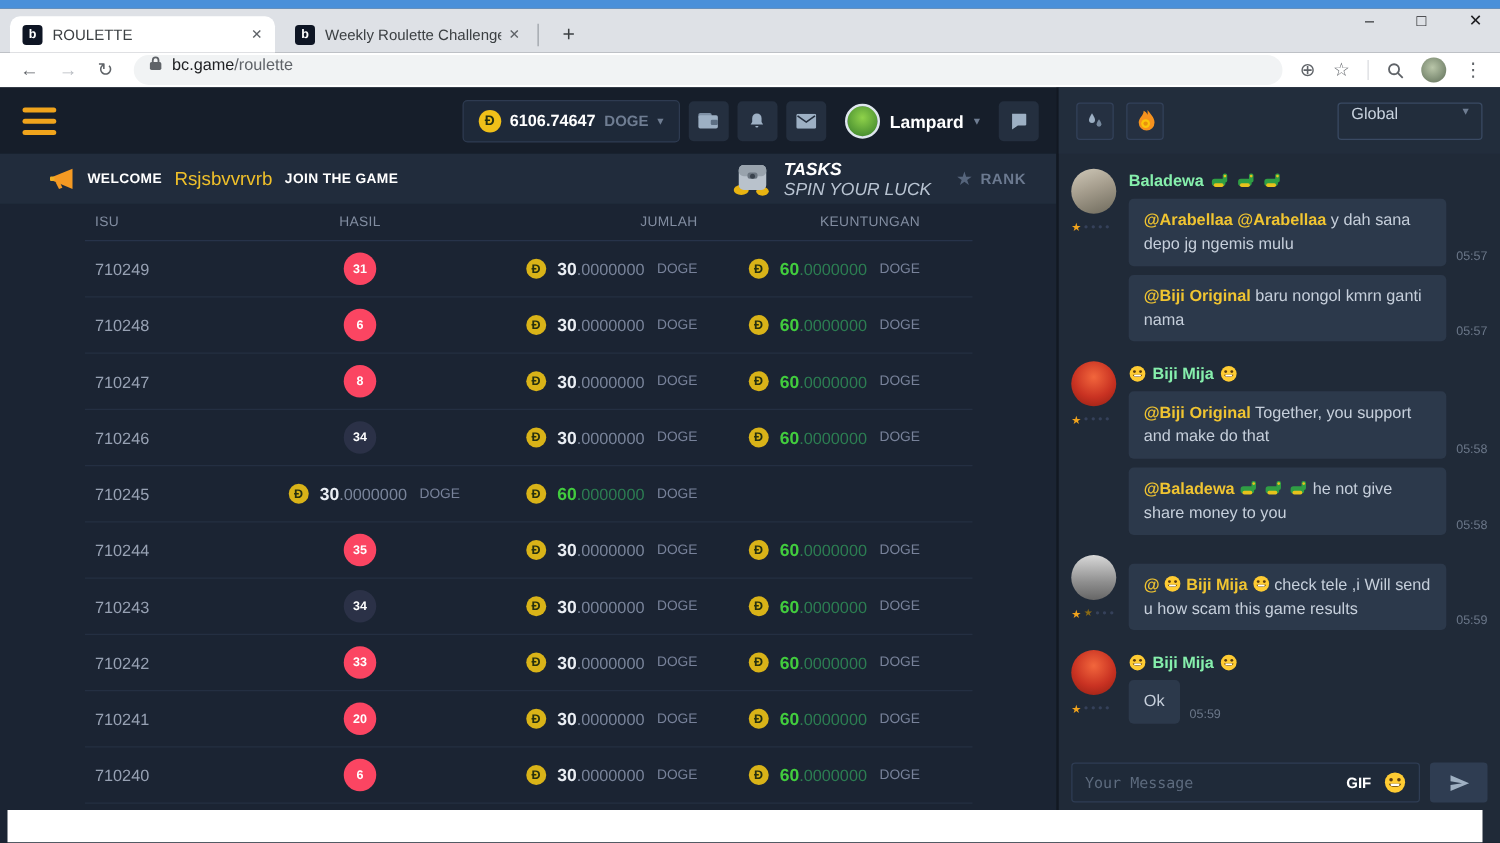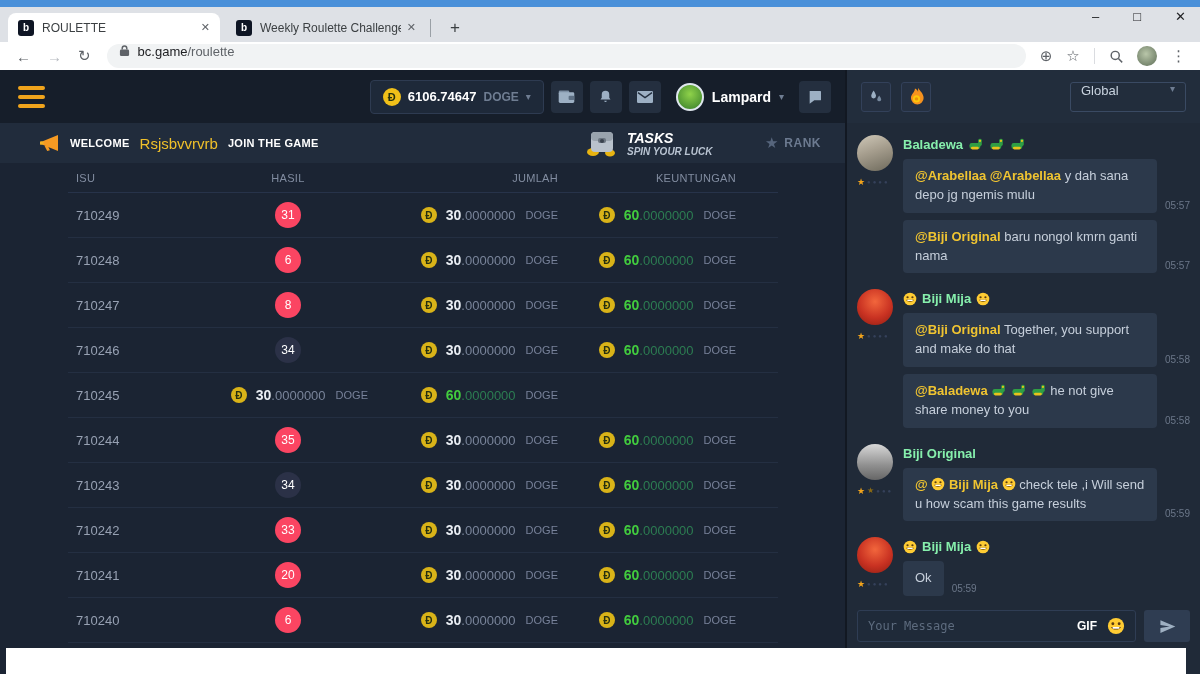--- a/index.html
+++ b/index.html
@@ -46,37 +46,37 @@
   .user-chip { display:flex; align-items:center; gap:8px; margin:0 8px; }
   .user-avatar { width:28px; height:28px; border-radius:50%; border:2px solid #dfe7ee; background:radial-gradient(circle at 50% 38%, #8fd24a, #4c9232 75%); }
   .user-name { color:#ffffff; font-weight:bold; font-size:14px; }
 
   .banner { position:absolute; top:53px; left:0; width:845px; height:40px; background:#212c3c; }
   .welcome { position:absolute; left:38px; top:0; height:40px; display:flex; align-items:center; gap:10px; }
   .welcome .w1,.welcome .w3 { color:#ffffff; font-weight:bold; font-size:11px; letter-spacing:.3px; }
   .welcome .w2 { color:#f0c02a; font-size:15px; }
   .tasks { position:absolute; left:583px; top:0; height:40px; display:flex; align-items:center; gap:8px; }
   .tasks-txt .t1 { color:#ffffff; font-weight:bold; font-style:italic; font-size:14px; }
-  .tasks-txt .t2 { color:#b9c4d2; font-style:italic; font-size:10px;font-weight:bold; }
+  .tasks-txt .t2 { color:#b9c4d2; font-style:italic; font-size:14px; }
   .rank { position:absolute; right:24px; top:0; height:40px; display:flex; align-items:center; gap:6px; }
   .rank .star { color:#56657c; font-size:15px; }
   .rank .lbl { color:#6c7a90; font-weight:bold; font-size:12px; letter-spacing:.5px; }
 
   
   .table { position:absolute; top:93px; left:68px; width:710px; }
   .thead, .trow { display:grid; grid-template-columns:140px 160px 190px 178px; align-items:center; }
   .thead { height:30px; border-bottom:1px solid #27334a; }
   .thead span { font-size:11px; color:#828da1; letter-spacing:.3px; }
   .h-isu { padding-left:8px; text-align:left; }
   .h-hasil { text-align:center; }
   .h-jumlah, .h-keuntungan { text-align:right; }
   .trow { height:45px; border-bottom:1px solid #242f42; }
   .c-isu { padding-left:8px; font-size:13px; color:#97a1b3; }
   .c-hasil { display:flex; justify-content:center; }
-  .badge { width:26px; height:26px; border-radius:50%; display:flex; align-items:center; justify-content:center; color:#fff; font-size:12px; font-weight:normal; }
+  .badge { width:26px; height:26px; border-radius:50%; display:flex; align-items:center; justify-content:center; color:#fff; font-size:10px; font-weight:bold; }
   .badge.red { background:#fb4562; }
   .badge.dark { background:#2b3147; }
   .c-amt { display:flex; align-items:center; justify-content:flex-end; gap:0; }
   .c-amt .coin { margin-right:9px; }
   .amt-int { font-size:14px; font-weight:bold; color:#e9edf3; }
   .amt-dec { font-size:13px; color:#79849a; }
   .profit .amt-int { color:#42cc3e; }
   .profit .amt-dec { color:#2c7d52; }
   .amt-cur { font-size:11px; color:#78829a; margin-left:10px; }
 
@@ -569,23 +569,20 @@
             <div class="cavatar av-photo"></div>
             <div class="cstars">
               <span class="st">★</span>
               <span class="st half">★</span>
               <span class="dt">●</span>
               <span class="dt">●</span>
               <span class="dt">●</span>
             </div>
           </div>
           <div class="cmain">
-            <div class="cname">
-              <span>Biji Original</span>
-            </div>
             <div class="cmsg">
               <div class="cbubble"><span class="mention">@</span> <span class="ic">
                   <svg width="14" height="14" viewBox="0 0 20 20">
                     <circle cx="10" cy="10" r="9" fill="#ffcc33"></circle>
                     <circle cx="6.5" cy="7.5" r="1.6" fill="#5b3b10"></circle>
                     <circle cx="13.5" cy="7.5" r="1.6" fill="#5b3b10"></circle>
                     <path d="M4.5 11c1 3.8 10 3.8 11 0z" fill="#5b3b10"></path>
                     <rect x="6" y="11.2" width="8" height="1.8" rx="0.9" fill="#ffffff"></rect>
                   </svg>
                 </span> <span class="mention">Biji Mija</span> <span class="ic">

